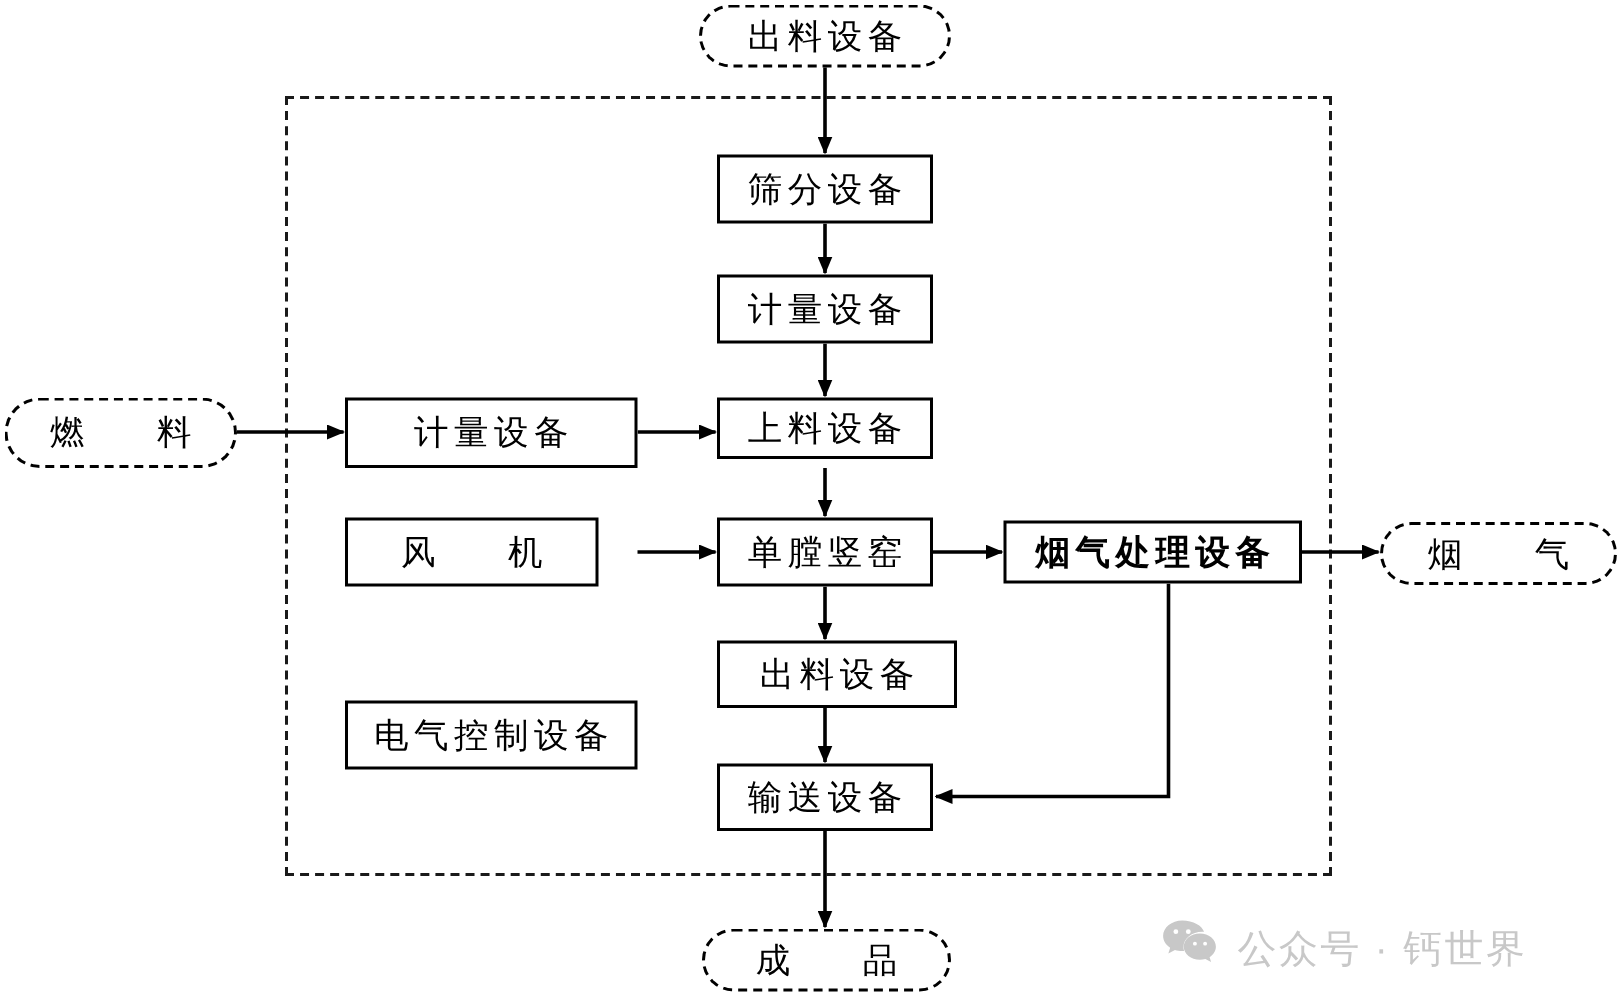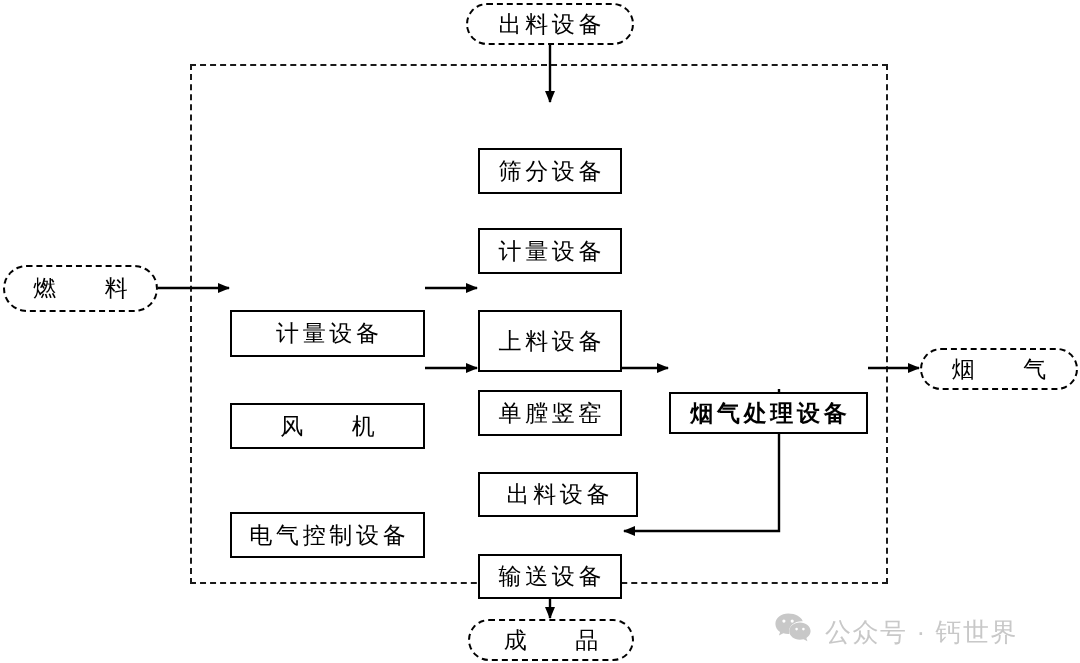--- a/index.html
+++ b/index.html
@@ -31,21 +31,20 @@
     justify-content: center;
     color: #000000;
     letter-spacing: 0.16em;
     text-indent: 0.16em;
     white-space: nowrap;
   }
   .node.rect {
     border: 2px solid #000000;
     background: #ffffff;
     font-size: 23px;
-    margin-top: 45px;
   }
   .node.stadium {
     border: 2px dashed #000000;
     border-radius: 999px;
     background: #ffffff;
     font-size: 23px;
   }
   .node.wide-space {
     letter-spacing: 0.55em;
     text-indent: 0.55em;
@@ -117,21 +116,21 @@
   </div>
 
   <div class="node rect" style="left:478px; top:103px; width:144px; height:46px;">
     <span>筛分设备</span>
   </div>
 
   <div class="node rect" style="left:478px; top:183px; width:144px; height:46px;">
     <span>计量设备</span>
   </div>
 
-  <div class="node rect" style="left:478px; top:265px; width:144px; height:62px;align-items:center;">
+  <div class="node rect" style="left:478px; top:265px; width:144px; height:41px;align-items:center;">
     <span>上料设备</span>
   </div>
 
   <div class="node rect" style="left:478px; top:345px; width:144px; height:46px;text-align:right;">
     <span>单膛竖窑</span>
   </div>
 
   <div class="node rect" style="left:478px; top:427px; width:160px; height:45px;">
     <span>出料设备</span>
   </div>
@@ -141,21 +140,21 @@
   </div>
 
   <div class="node rect" style="left:478px; top:509px; width:144px; height:45px;">
     <span>输送设备</span>
   </div>
 
   <div class="node rect" style="left:230px; top:265px; width:195px; height:47px;">
     <span>计量设备</span>
   </div>
 
-  <div class="node rect wide-space" style="left:230px; top:358px; width:195px; height:46px;">
+  <div class="node rect wide-space" style="left:230px; top:345px; width:169px; height:46px;">
     <span>风　机</span>
   </div>
 
   <div class="node rect" style="left:230px; top:467px; width:195px; height:46px;font-family:Liberation Serif, serif;">
     <span>电气控制设备</span>
   </div>
 
   <div class="node rect" style="left:669px; top:347px; width:199px; height:42px;font-weight:bold;">
     <span>烟气处理设备</span>
   </div>

